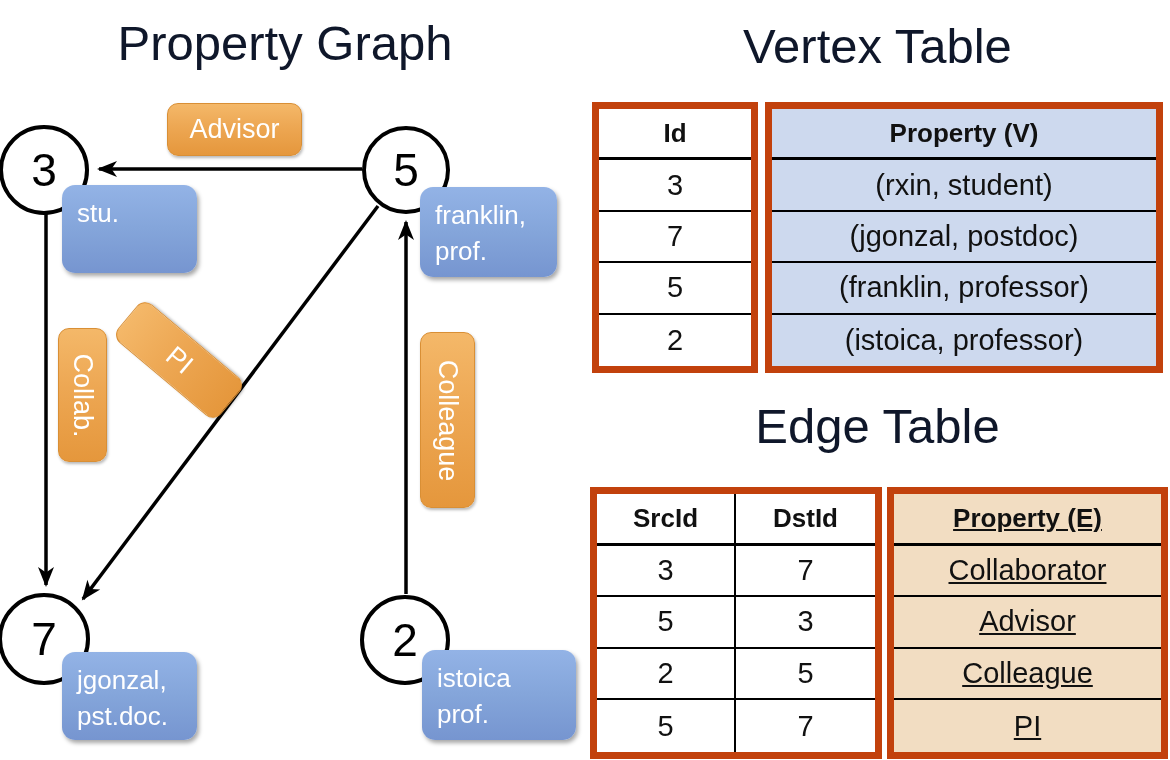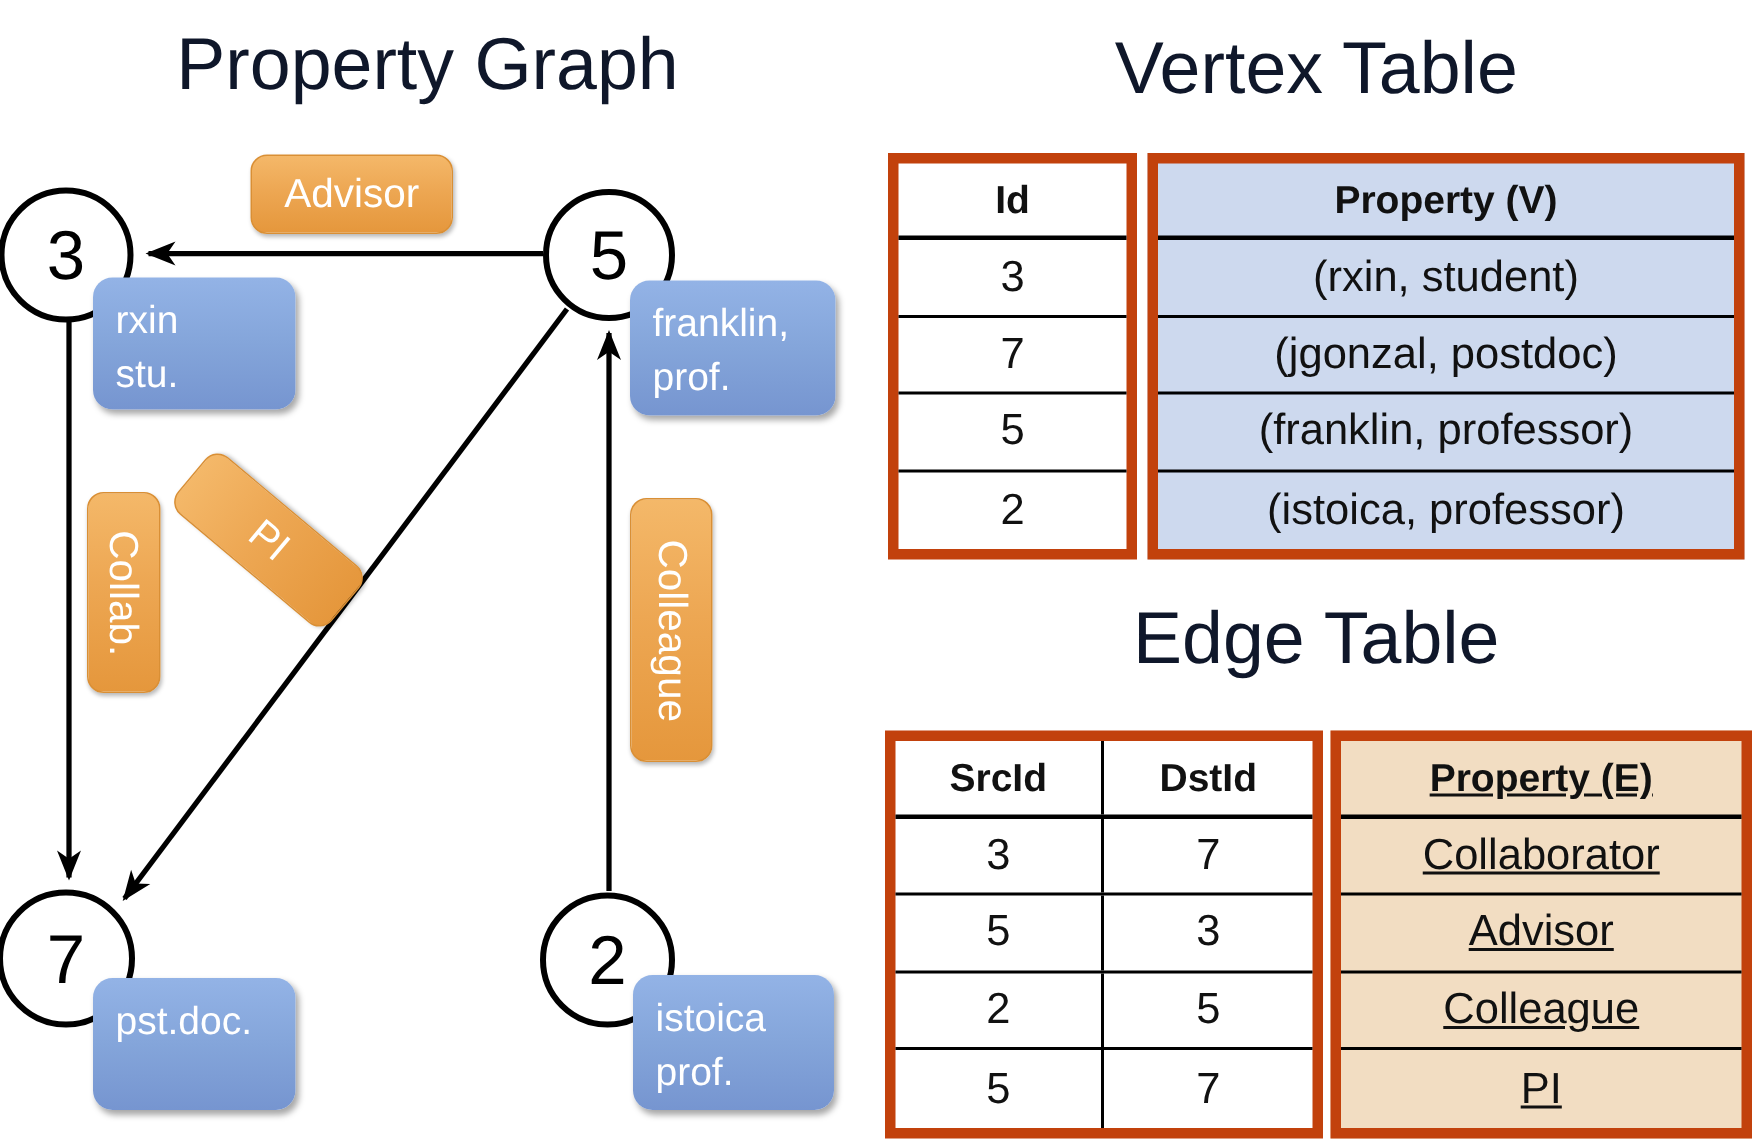--- a/index.html
+++ b/index.html
@@ -88,31 +88,31 @@
     <span class="vtext">Collab.</span>
   </div>
   <div class="pill" style="left:154px;top:293px;width:50px;height:134px;transform:rotate(-50deg);">
     <span class="vtext">PI</span>
   </div>
   <div class="pill" style="left:420px;top:332px;width:55px;height:176px;">
     <span class="vtext">Colleague</span>
   </div>
 
   <div class="propbox" style="left:62px;top:185px;width:135px;height:88px;">
-    <span>rxin</span>
     <span>stu.</span>
   </div>
   <div class="propbox" style="left:420px;top:187px;width:137px;height:90px;">
     <span>franklin,</span>
     <span>prof.</span>
   </div>
   <div class="propbox" style="left:62px;top:652px;width:135px;height:88px;">
+    <span>jgonzal,</span>
     <span>pst.doc.</span>
   </div>
-  <div class="propbox" style="left:422px;top:650px;width:134px;height:90px;">
+  <div class="propbox" style="left:422px;top:650px;width:154px;height:90px;">
     <span>istoica</span>
     <span>prof.</span>
   </div>
 
   <div class="title" style="left:585px;top:18px;width:585px;">Vertex Table</div>
 
   <div class="tbl" style="left:592px;top:102px;width:166px;height:271px;grid-template-rows:repeat(5,1fr);">
     <div class="trow hdr">
       <div class="tcell hd">Id</div>
     </div>

